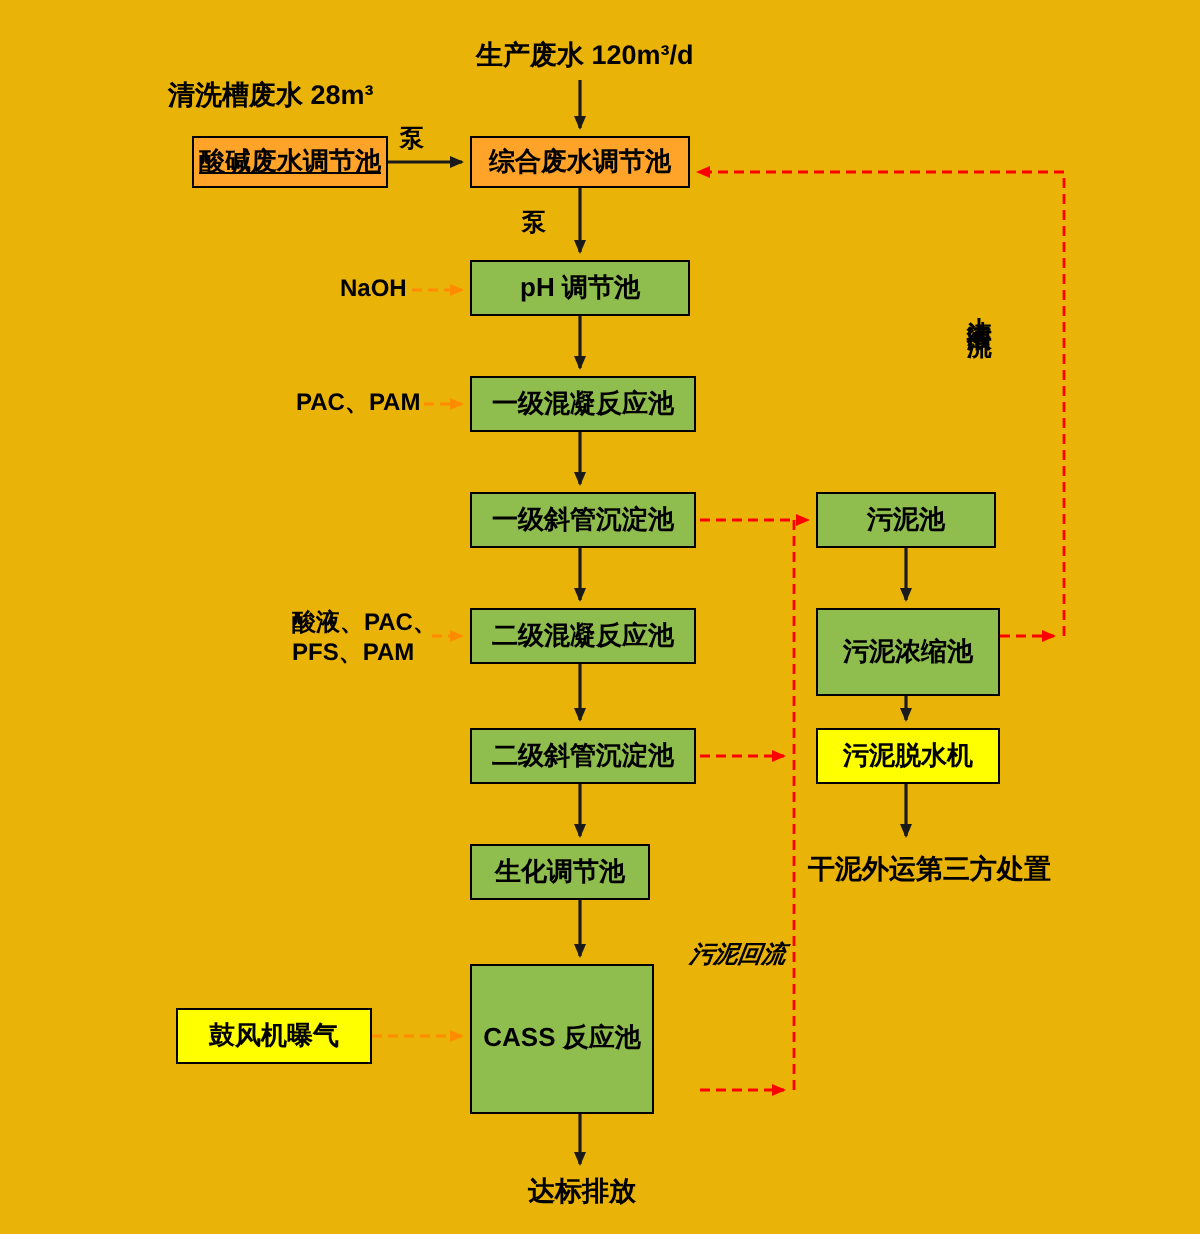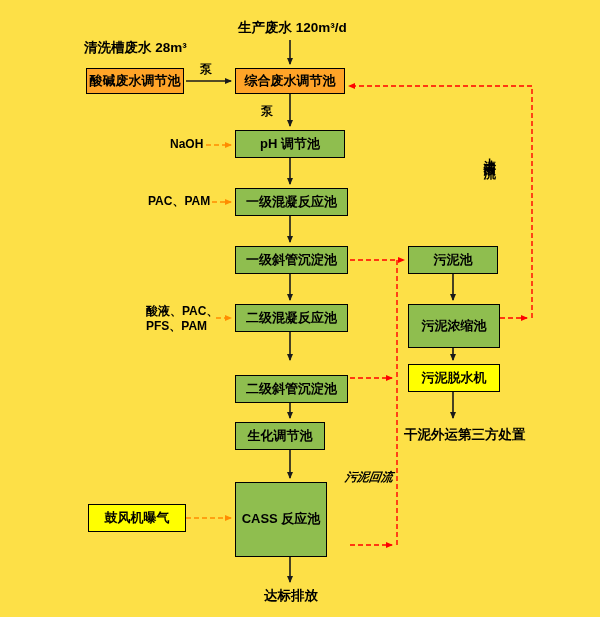--- a/index.html
+++ b/index.html
@@ -5,21 +5,21 @@
   :root{
     --orange-box:#FFA428;
     --green-box:#8FBE4F;
     --yellow-box:#FFFF00;
     --main-arrow:#1A1A1A;
     --reflux-arrow:#FF0000;
     --dosing-arrow:#FF8C00;
   }
   html,body{margin:0;padding:0;background:#fff;}
   body{font-family:"Liberation Sans","DejaVu Sans",sans-serif;color:#000;}
-  #stage{position:relative;width:600px;height:617px;background:#fde047;overflow:hidden;}
+  #stage{position:relative;width:600px;height:617px;background:#eab308;overflow:hidden;}
   #arrows{position:absolute;left:0;top:0;width:600px;height:617px;}
 
   .flow{stroke:var(--main-arrow);stroke-width:1.6;fill:none;}
   .reflux{stroke:var(--reflux-arrow);stroke-width:1.4;fill:none;stroke-dasharray:5 3;}
   .dose{stroke:var(--dosing-arrow);stroke-width:1.4;fill:none;stroke-dasharray:5 3;}
   .mk-black{fill:var(--main-arrow);}
   .mk-red{fill:var(--reflux-arrow);}
   .mk-orange{fill:var(--dosing-arrow);}
 
   .box{
@@ -80,27 +80,27 @@
     <line class="reflux" x1="350" y1="378" x2="392" y2="378" marker-end="url(#ar)"></line>
     <line class="reflux" x1="350" y1="545" x2="392" y2="545" marker-end="url(#ar)"></line>
     <line class="reflux" x1="397" y1="545" x2="397" y2="260"></line>
     <line class="reflux" x1="500" y1="318" x2="527" y2="318" marker-end="url(#ar)"></line>
     <polyline class="reflux" points="532,318 532,86 349,86" marker-end="url(#ar)"></polyline>
   </svg>
 
   <div class="lbl big" style="left:238px;top:20px;">生产废水 120m³/d</div>
   <div class="lbl big" style="left:84px;top:40px;">清洗槽废水 28m³</div>
 
-  <div class="box orange" style="left:86px;top:68px;width:98px;height:26px;">酸碱废水调节池</div>
+  <div class="box orange" style="left:96px;top:68px;width:98px;height:26px;text-decoration:underline;">酸碱废水调节池</div>
   <div class="box orange" style="left:235px;top:68px;width:110px;height:26px;">综合废水调节池</div>
   <div class="box green" style="left:235px;top:130px;width:110px;height:28px;">pH 调节池</div>
   <div class="box green" style="left:235px;top:188px;width:113px;height:28px;">一级混凝反应池</div>
   <div class="box green" style="left:235px;top:246px;width:113px;height:28px;">一级斜管沉淀池</div>
   <div class="box green" style="left:235px;top:304px;width:113px;height:28px;">二级混凝反应池</div>
-  <div class="box green" style="left:235px;top:364px;width:113px;height:28px;margin-top:11px;">二级斜管沉淀池</div>
+  <div class="box green" style="left:235px;top:364px;width:113px;height:28px;">二级斜管沉淀池</div>
   <div class="box green" style="left:235px;top:422px;width:90px;height:28px;">生化调节池</div>
   <div class="box green" style="left:235px;top:482px;width:92px;height:75px;">CASS 反应池</div>
 
   <div class="box green" style="left:408px;top:246px;width:90px;height:28px;">污泥池</div>
   <div class="box green" style="left:408px;top:304px;width:92px;height:44px;">污泥浓缩池</div>
   <div class="box yellow" style="left:408px;top:364px;width:92px;height:28px;">污泥脱水机</div>
 
   <div class="box yellow" style="left:88px;top:504px;width:98px;height:28px;">鼓风机曝气</div>
 
   <div class="lbl" style="left:200px;top:62px;">泵</div>

